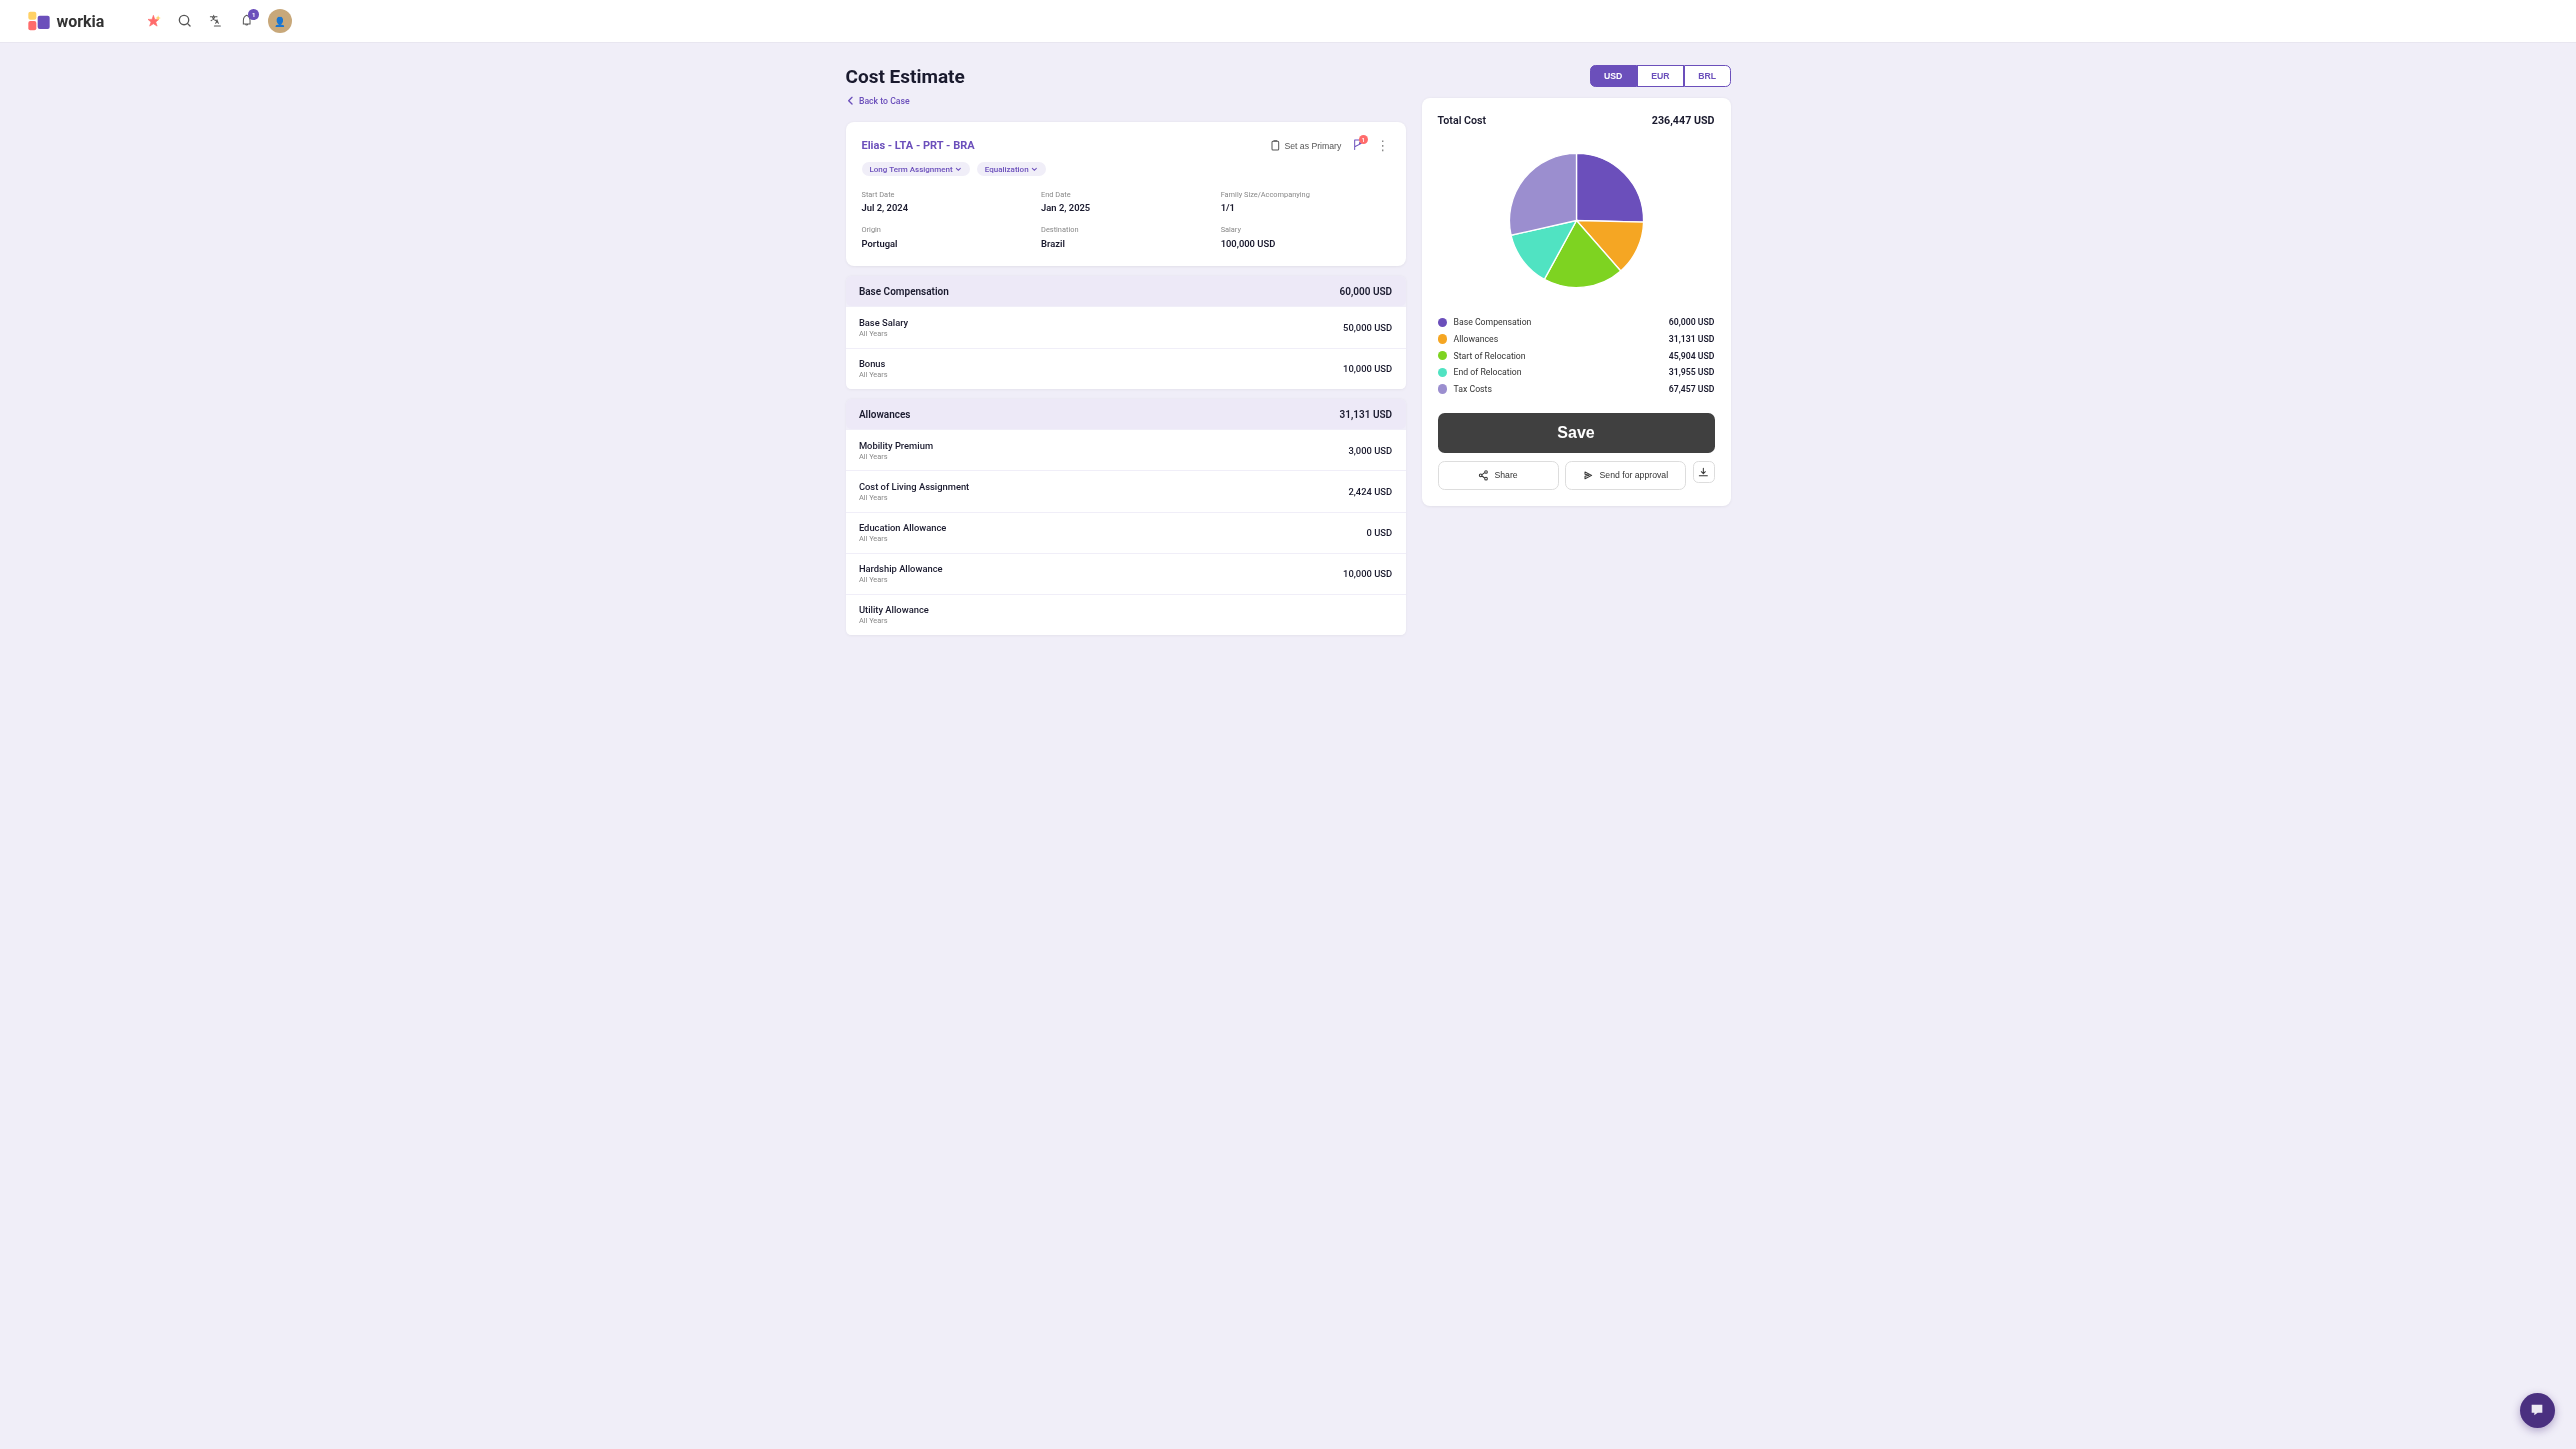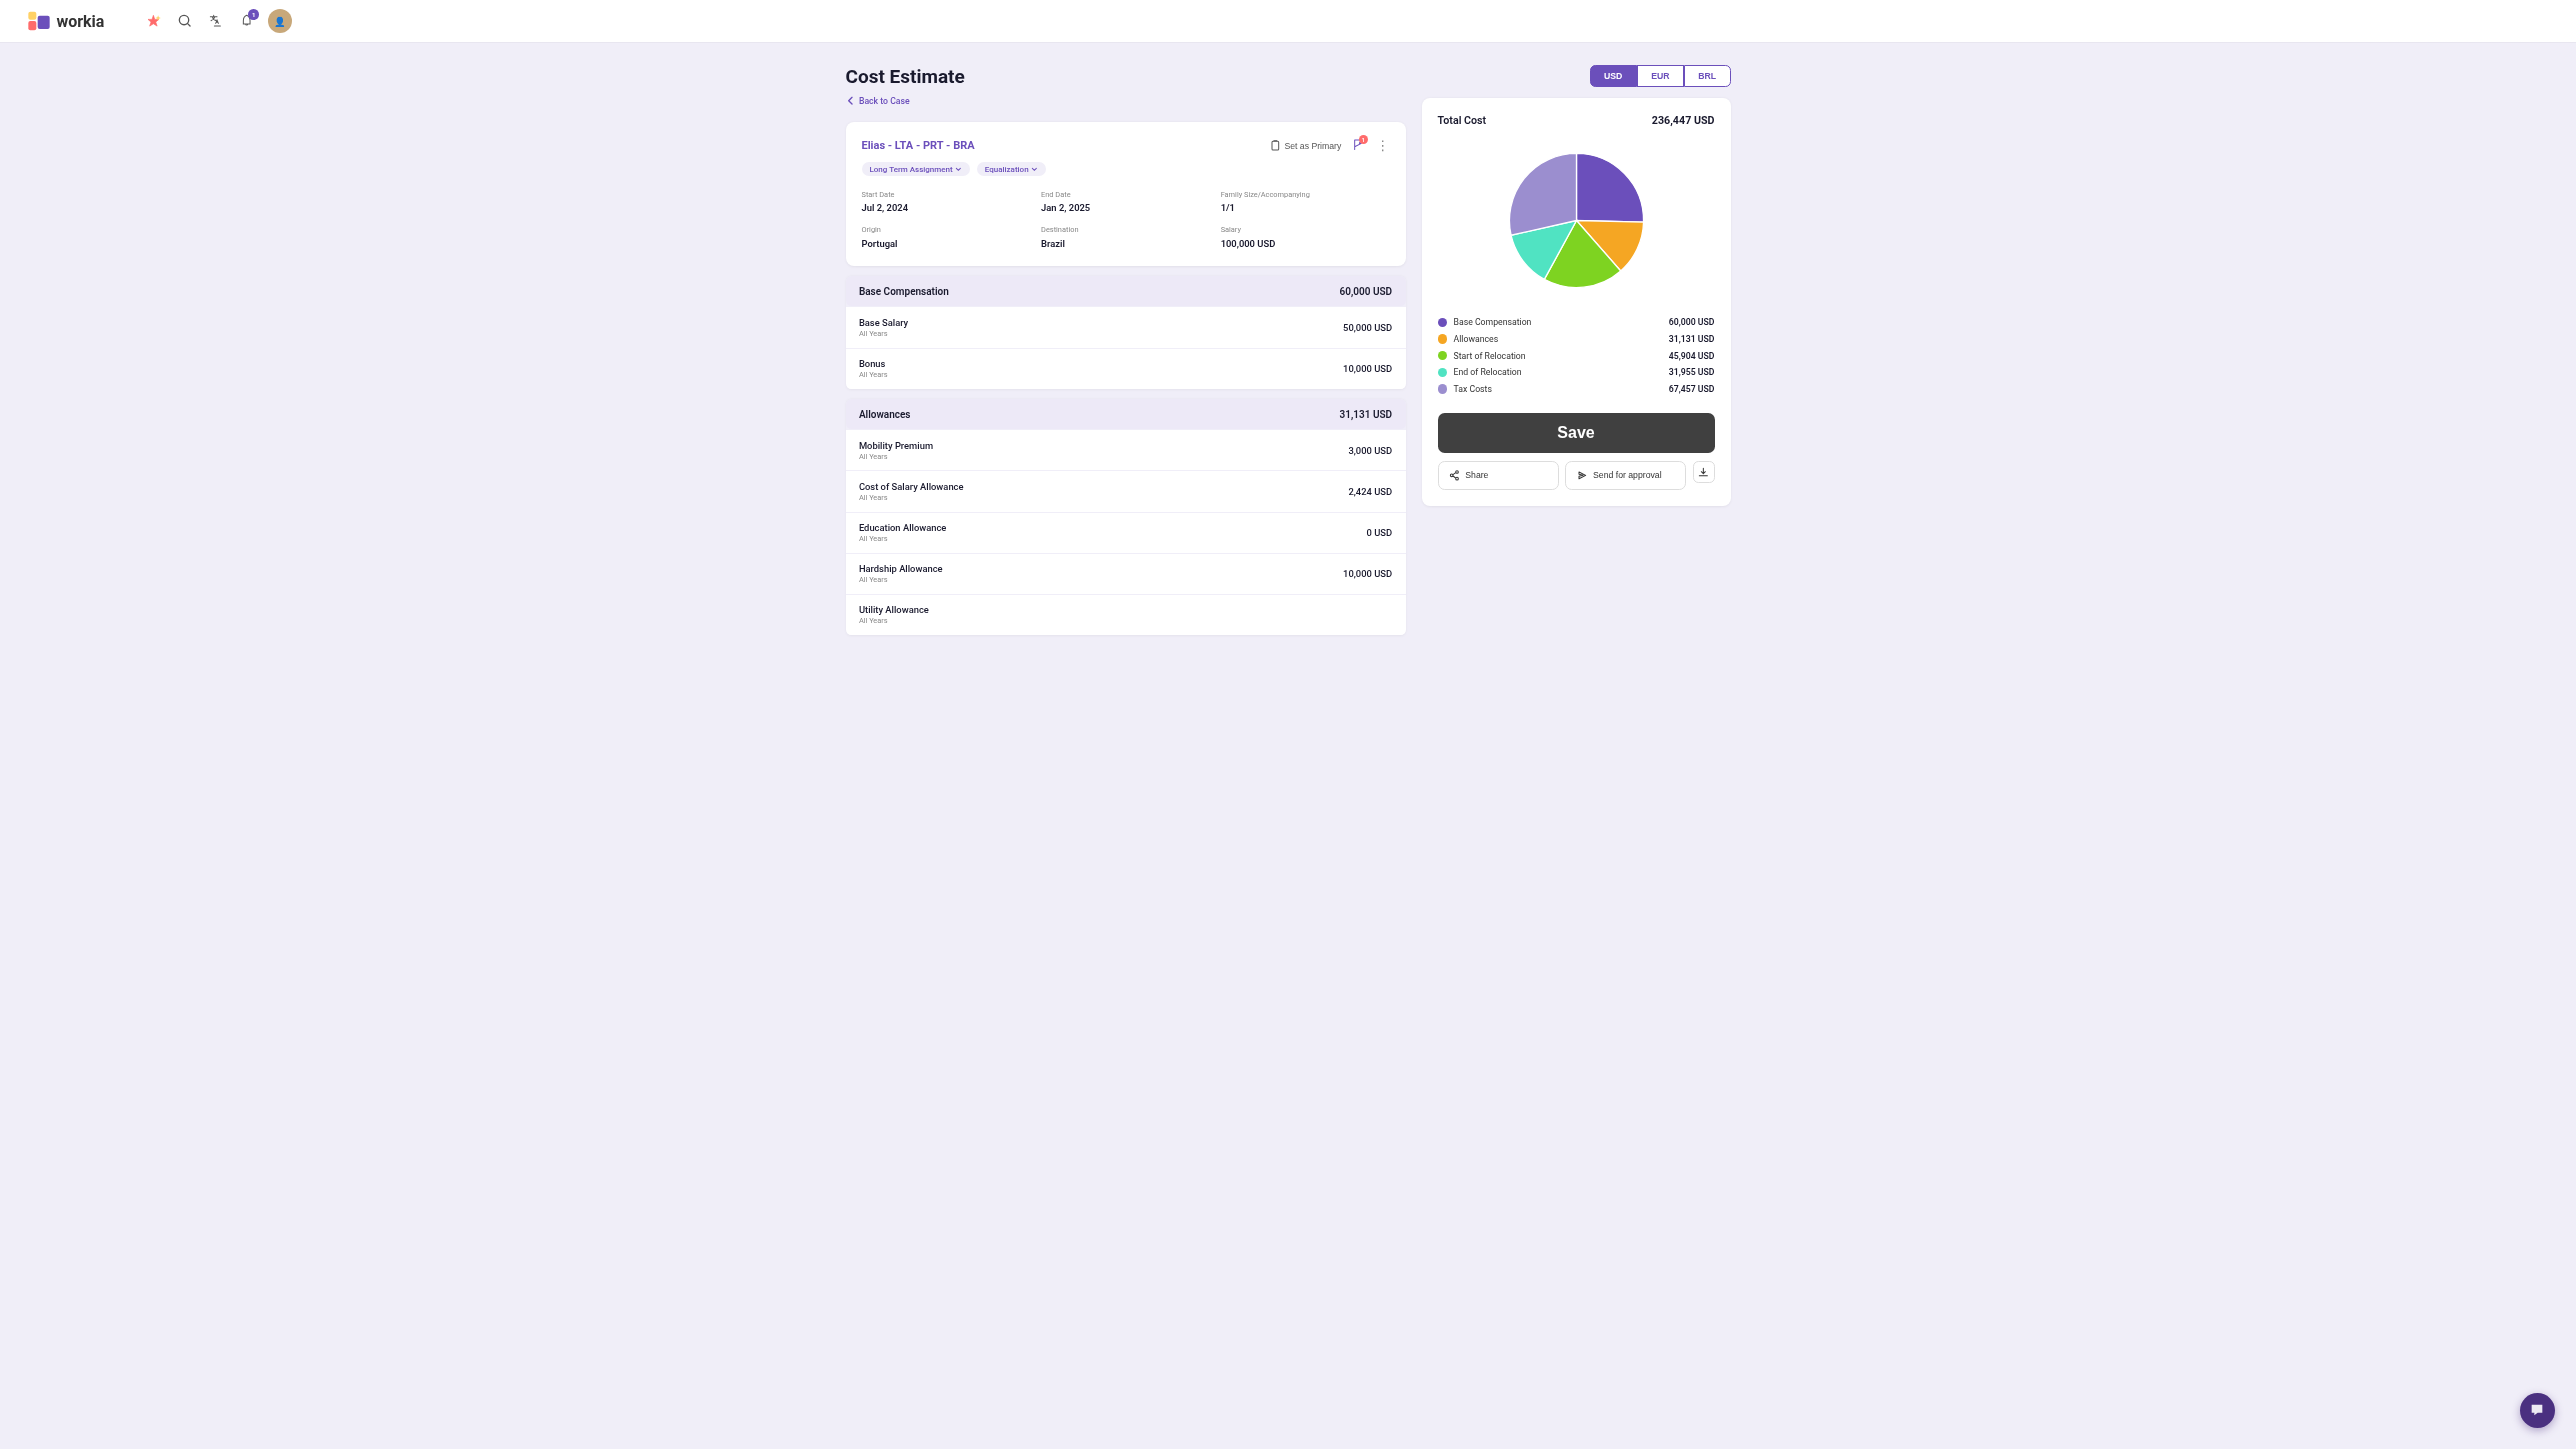--- a/index.html
+++ b/index.html
@@ -349,20 +349,21 @@
     }
 
     .action-row {
       display: flex;
       gap: 6.7px;
     }
     .action-btn {
       flex: 1;
       display: flex;
       align-items: center;
+      justify-content: center;
       gap: 5.4px;
       border: 1px solid #ddd;
       background: #fff;
       border-radius: 6.7px;
       padding: 8px 10.7px;
       font-size: 8.7px;
       font-weight: 500;
       cursor: pointer;
       color: #333;
     }
@@ -568,21 +569,21 @@
       </div>
       <div class="line-item">
         <div class="line-item-info">
           <div class="name">Mobility Premium</div>
           <div class="period">All Years</div>
         </div>
         <div class="line-item-amount">3,000 USD</div>
       </div>
       <div class="line-item">
         <div class="line-item-info">
-          <div class="name">Cost of Salary Allowance</div>
+          <div class="name">Cost of Living Assignment</div>
           <div class="period">All Years</div>
         </div>
         <div class="line-item-amount">2,424 USD</div>
       </div>
       <div class="line-item">
         <div class="line-item-info">
           <div class="name">Education Allowance</div>
           <div class="period">All Years</div>
         </div>
         <div class="line-item-amount">0 USD</div>

